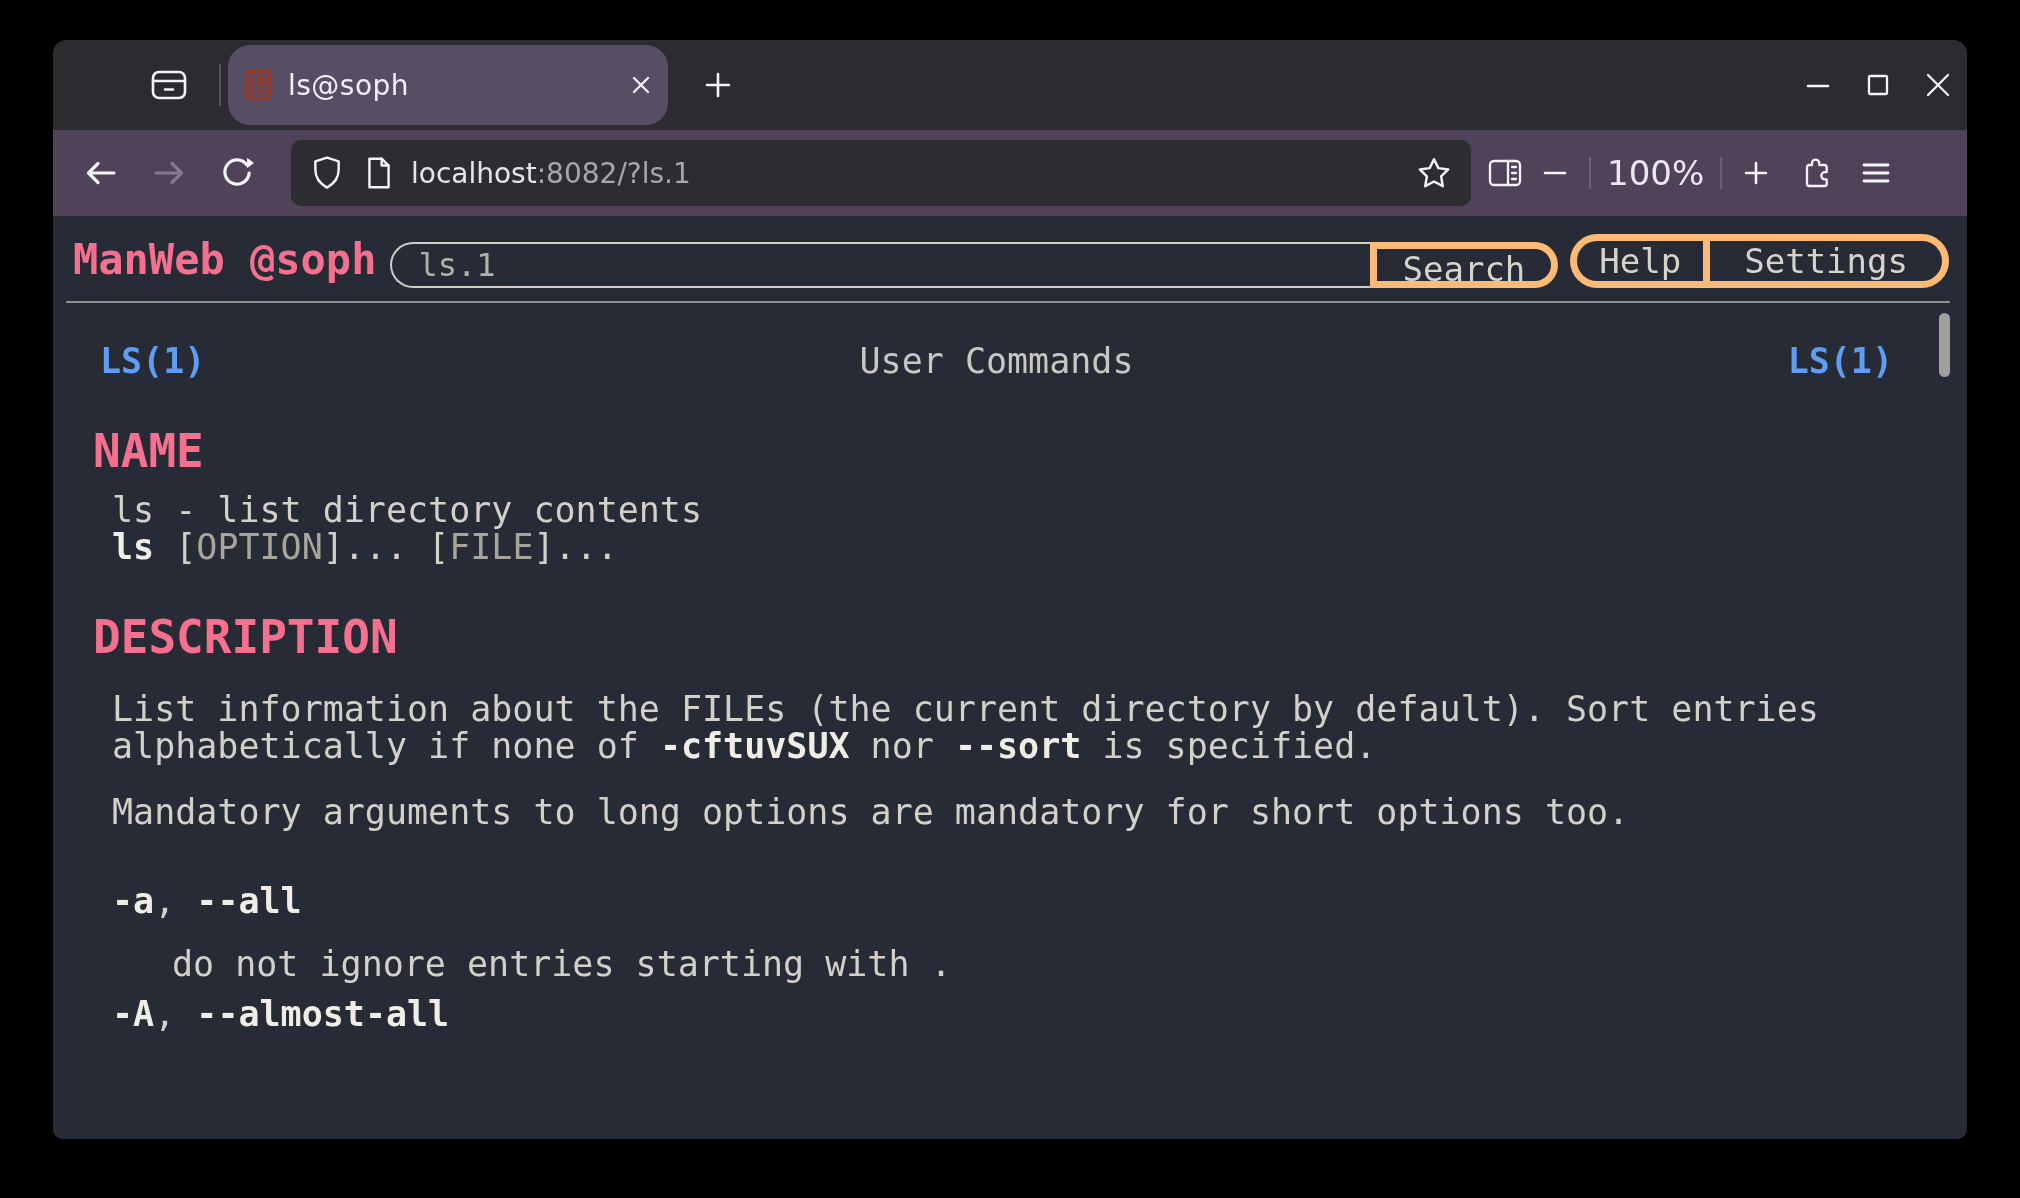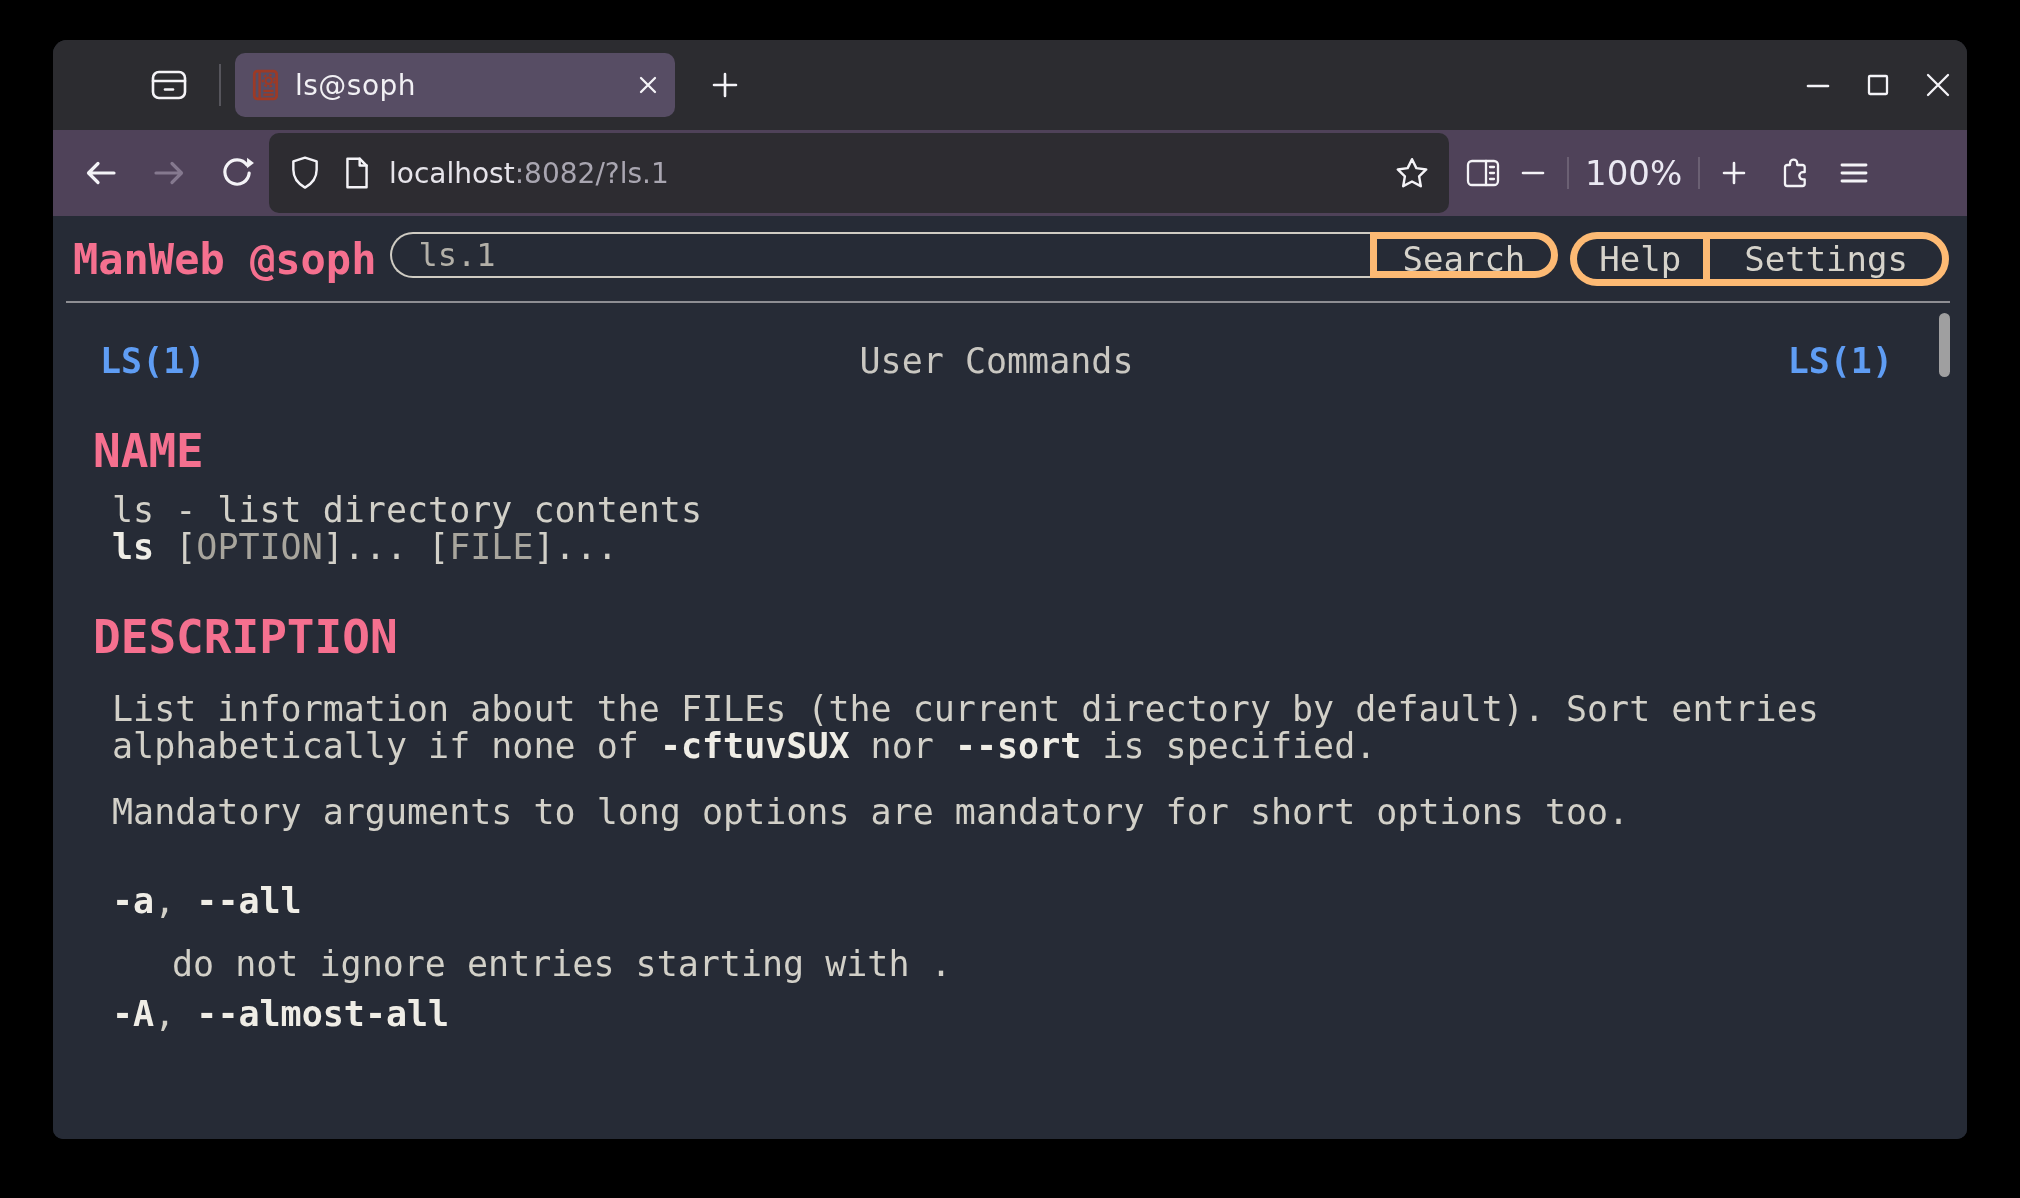--- a/index.html
+++ b/index.html
@@ -8,45 +8,45 @@
 
   .window { position:absolute; left:53px; top:40px; width:1914px; height:1099px;
             border-radius:14px 14px 10px 10px; overflow:hidden;
             display:flex; flex-direction:column; background:#262b36; }
 
   
   .tabbar { flex:0 0 90px; background:#2c2c30; display:flex; align-items:center; }
   .icon-btn { display:flex; align-items:center; justify-content:center; cursor:default; }
   .fxview { margin-left:92px; width:48px; height:48px; border-radius:8px; }
   .tab-sep { width:2px; height:42px; background:#56555c; margin-left:26px; }
-  .tab { margin-left:14px; width:440px; height:64px; background:#574d64; border-radius:10px;
+  .tab { margin-left:7px; width:440px; height:80px; background:#574d64; border-radius:22px;
          display:flex; align-items:center; padding:0 16px; }
   .tab-title { flex:1; margin-left:14px; color:#f1f0f4; font-size:28px; letter-spacing:.5px;
                white-space:nowrap; overflow:hidden; }
   .newtab { margin-left:26px; width:48px; height:48px; }
   .tb-spacer { flex:1; }
   .win-controls { display:flex; gap:34px; margin-right:16px; align-items:center; }
   .win-controls .icon-btn { width:26px; height:26px; }
 
   
   .navbar { flex:0 0 86px; background:#4f4259; display:flex; align-items:center; }
   .nav-icon { width:40px; height:40px; }
   .navbar > .nav-icon { margin-left:28px; }
-  .urlbar { margin-left:12px; width:1180px; height:80px; background:#2d2c31; border-radius:10px;
+  .urlbar { margin-left:34px; width:1180px; height:66px; background:#2d2c31; border-radius:10px;
             display:flex; align-items:center; padding:0 20px; }
   .url-text { margin-left:18px; font-size:28px; white-space:nowrap; flex:1; }
   .url-host { color:#e6e4ea; }
   .url-rest { color:#a9a6b1; }
   .zoom-cluster { display:flex; align-items:center; margin-left:14px; }
   .vdiv { width:2px; height:32px; background:#6b6073; margin:0 14px; }
   .zoom-level { color:#eae8f2; font-size:34px; padding:0 2px; }
 
   
   .content { flex:1; background:#262b36; position:relative; }
-  .site-header { display:flex; align-items:flex-start; margin:16px 18px 0 20px; height:56px; }
+  .site-header { display:flex; align-items:flex-end; margin:16px 18px 0 20px; height:56px; }
   .brand { font:700 42px/56px "DejaVu Sans Mono", monospace; color:#f5708f; white-space:pre;
            margin-right:14px; }
   .search-group { flex:1; display:flex; height:46px; }
   .search-input { flex:1; background:transparent; border:2px solid #cfccc3; border-right:none;
                   border-radius:27px 0 0 27px; color:#b3b0a8; outline:none;
                   font:32px "DejaVu Sans Mono", monospace; padding:0 26px; }
   .pill-btn { background:transparent; border:7px solid #fdba74; color:#d6d3cb;
               font:34px "DejaVu Sans Mono", monospace; padding:0 26px; cursor:default; }
   .btn-search { border-radius:0 27px 27px 0; }
   .hs-group { display:flex; margin-left:12px; height:54px; }

